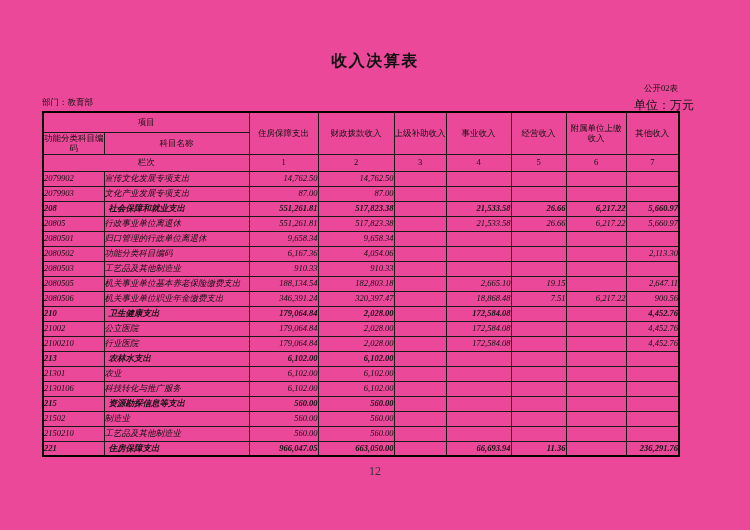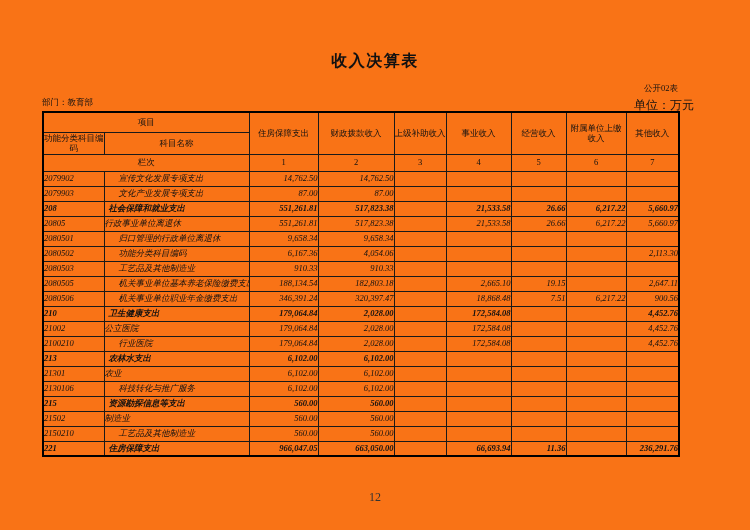--- a/index.html
+++ b/index.html
@@ -1,17 +1,17 @@
 <!DOCTYPE html>
 <html><head>
 <meta charset="utf-8">
 <style>
   html,body{margin:0;padding:0;background:#e8e8e8;}
   .page{
-    width:750px;height:530px;background:#f97316;position:relative;
+    width:750px;height:530px;background:#ec4899;position:relative;
     font-family:"Liberation Serif","DejaVu Serif",serif;color:#111;
     margin:0 auto;overflow:hidden;box-shadow:0 0 4px rgba(0,0,0,.2);
   }
   .title{
     position:absolute;top:51px;left:0;width:100%;text-align:center;
     font-size:16px;font-weight:bold;letter-spacing:1.5px;
   }
   .table-code{position:absolute;top:83px;right:72px;font-size:8.5px;}
   .dept{position:absolute;top:97px;left:42px;font-size:8.5px;text-align:right;}
   .unit{position:absolute;top:97px;right:56px;font-size:12px;}
@@ -27,26 +27,26 @@
   thead th{text-align:center;padding:1px 2px;}
   th.code-h{padding:1px 7px;}
   tr.hr1{height:20px;}
   tr.hr2{height:22px;}
   tr.hr3{height:17px;}
   tbody tr{height:15px;font-style:italic;}
   td.code{text-align:left;padding-left:4px;white-space:nowrap;}
   td.name{text-align:left;white-space:nowrap;}
   td.name.lv0{padding-left:4px;}
   td.name.lv1{padding-left:0;}
-  td.name.lv2{padding-left:14px;}
+  td.name.lv2{padding-left:0;}
   td.val{text-align:right;padding-right:4px;white-space:nowrap;}
   tr.bold td{font-weight:bold;}
   .page-number{
     position:absolute;top:464px;left:0;width:100%;text-align:center;
-    font-size:12px;color:#333;margin-top:26px;
+    font-size:12px;color:#333;
   }
 </style>
 </head>
 <body>
 
 <div class="page">
 
   <div class="title">收入决算表</div>
 
   <div class="table-code">公开02表</div>

